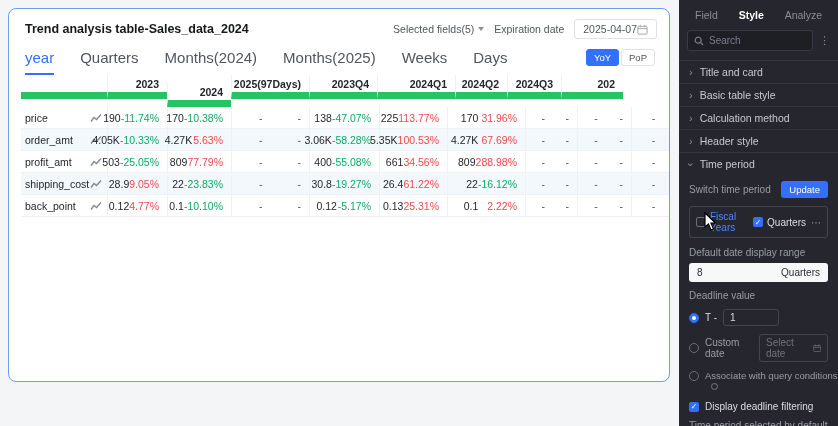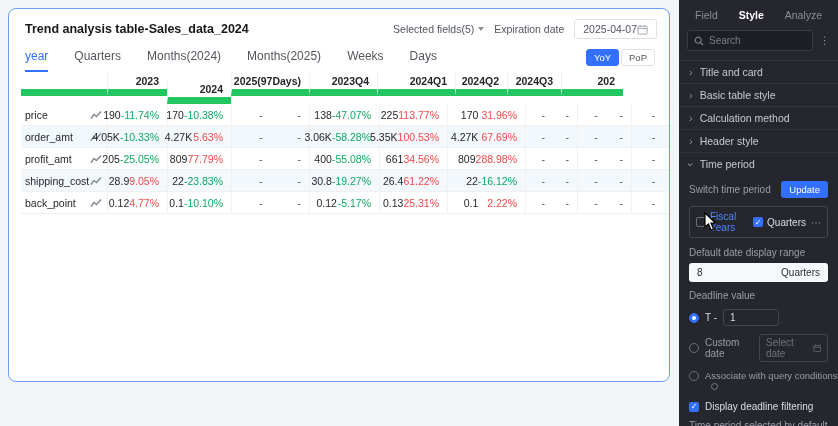--- a/index.html
+++ b/index.html
@@ -11,21 +11,21 @@
   .card{position:absolute;left:8px;top:8px;width:662px;height:374px;background:#fff;
         border:1px solid #699ef5;border-radius:8px;overflow:hidden}
   .card-top{display:flex;justify-content:space-between;align-items:center;padding:10px 12px 2px 16px}
   .card-title{font-size:12.5px;font-weight:bold;color:#17181a}
   .card-top-right{display:flex;align-items:center;gap:10px;font-size:10.5px;color:#51565d}
   .selected-fields{display:flex;align-items:center;gap:4px;cursor:pointer}
   .caret{width:0;height:0;border-left:3.5px solid transparent;border-right:3.5px solid transparent;border-top:4px solid #8a8f98}
   .date-input{display:flex;align-items:center;border:1px solid #dfe1e5;border-radius:3px;
               padding:3px 8px;background:#fff;color:#51565d}
   .tab-row{display:flex;justify-content:space-between;align-items:flex-start;padding:8px 14px 0 16px}
-  .view-tabs{display:flex;gap:26px;font-size:12px;color:#51565d}
+  .view-tabs{display:flex;gap:26px;font-size:15px;color:#51565d}
   .vtab{padding-bottom:7px;cursor:pointer}
   .vtab.active{color:var(--accent);border-bottom:2px solid var(--accent)}
   .compare-toggle{display:flex;gap:2px;font-size:9.5px}
   .tgl{padding:2px 7px;border-radius:3px;border:1px solid #dfe1e5;color:#51565d;background:#fff;cursor:pointer}
   .tgl.active{background:var(--accent);border-color:var(--accent);color:#fff}
 
   
   .table-wrap{margin:0 0 0 12px;width:648px;overflow:hidden;font-size:10.5px}
   .t-head,.trow{display:flex;align-items:stretch}
   .tc{flex:0 0 auto;display:flex;align-items:center;height:22px;border-bottom:1px solid #f0f1f3}
@@ -227,21 +227,21 @@
             </div>
           </div>
           <div class="trow">
             <div class="tc label-c">profit_amt</div>
             <div class="tc icon-c">
               <svg width="12" height="10" viewBox="0 0 12 10">
                 <polyline points="1,8.5 4,4.5 6.5,6.5 11,1.5" fill="none" stroke="#7d8694" stroke-width="1.3"></polyline>
               </svg>
             </div>
             <div class="tc group-c" style="width: 60px;">
-              <span class="val">205</span>
+              <span class="val">503</span>
               <span class="pct neg">-25.05%</span>
             </div>
             <div class="tc group-c" style="width: 64px;">
               <span class="val">809</span>
               <span class="pct pos">77.79%</span>
             </div>
             <div class="tc group-c" style="width: 78px;">
               <span class="val dash">-</span>
               <span class="pct dash">-</span>
             </div>

